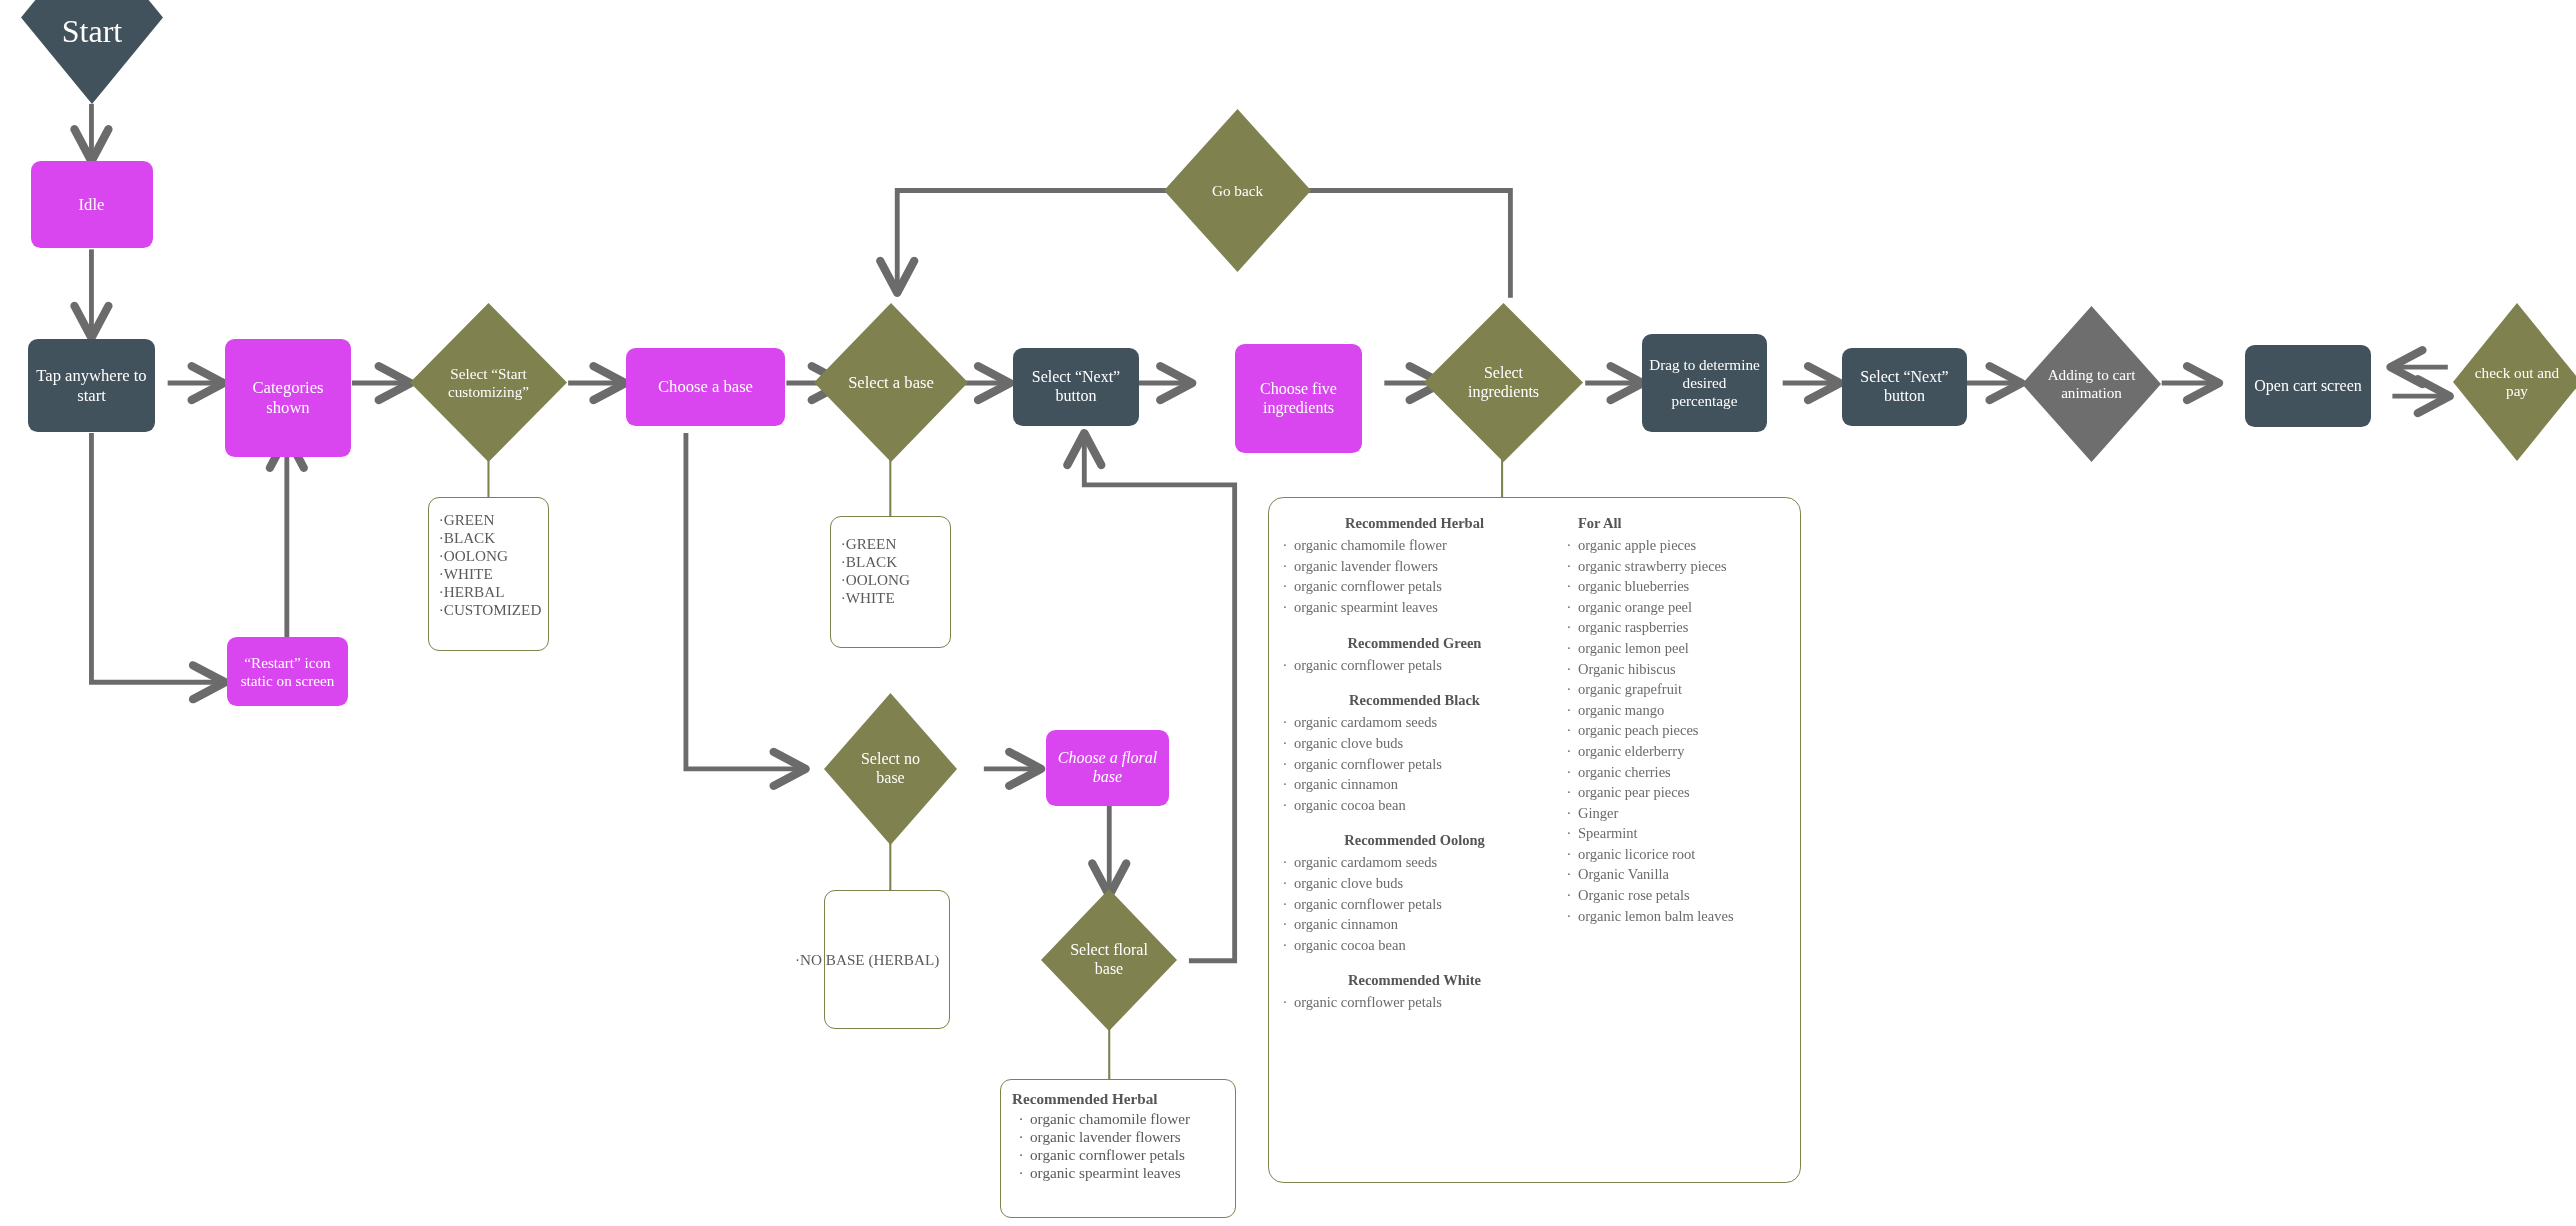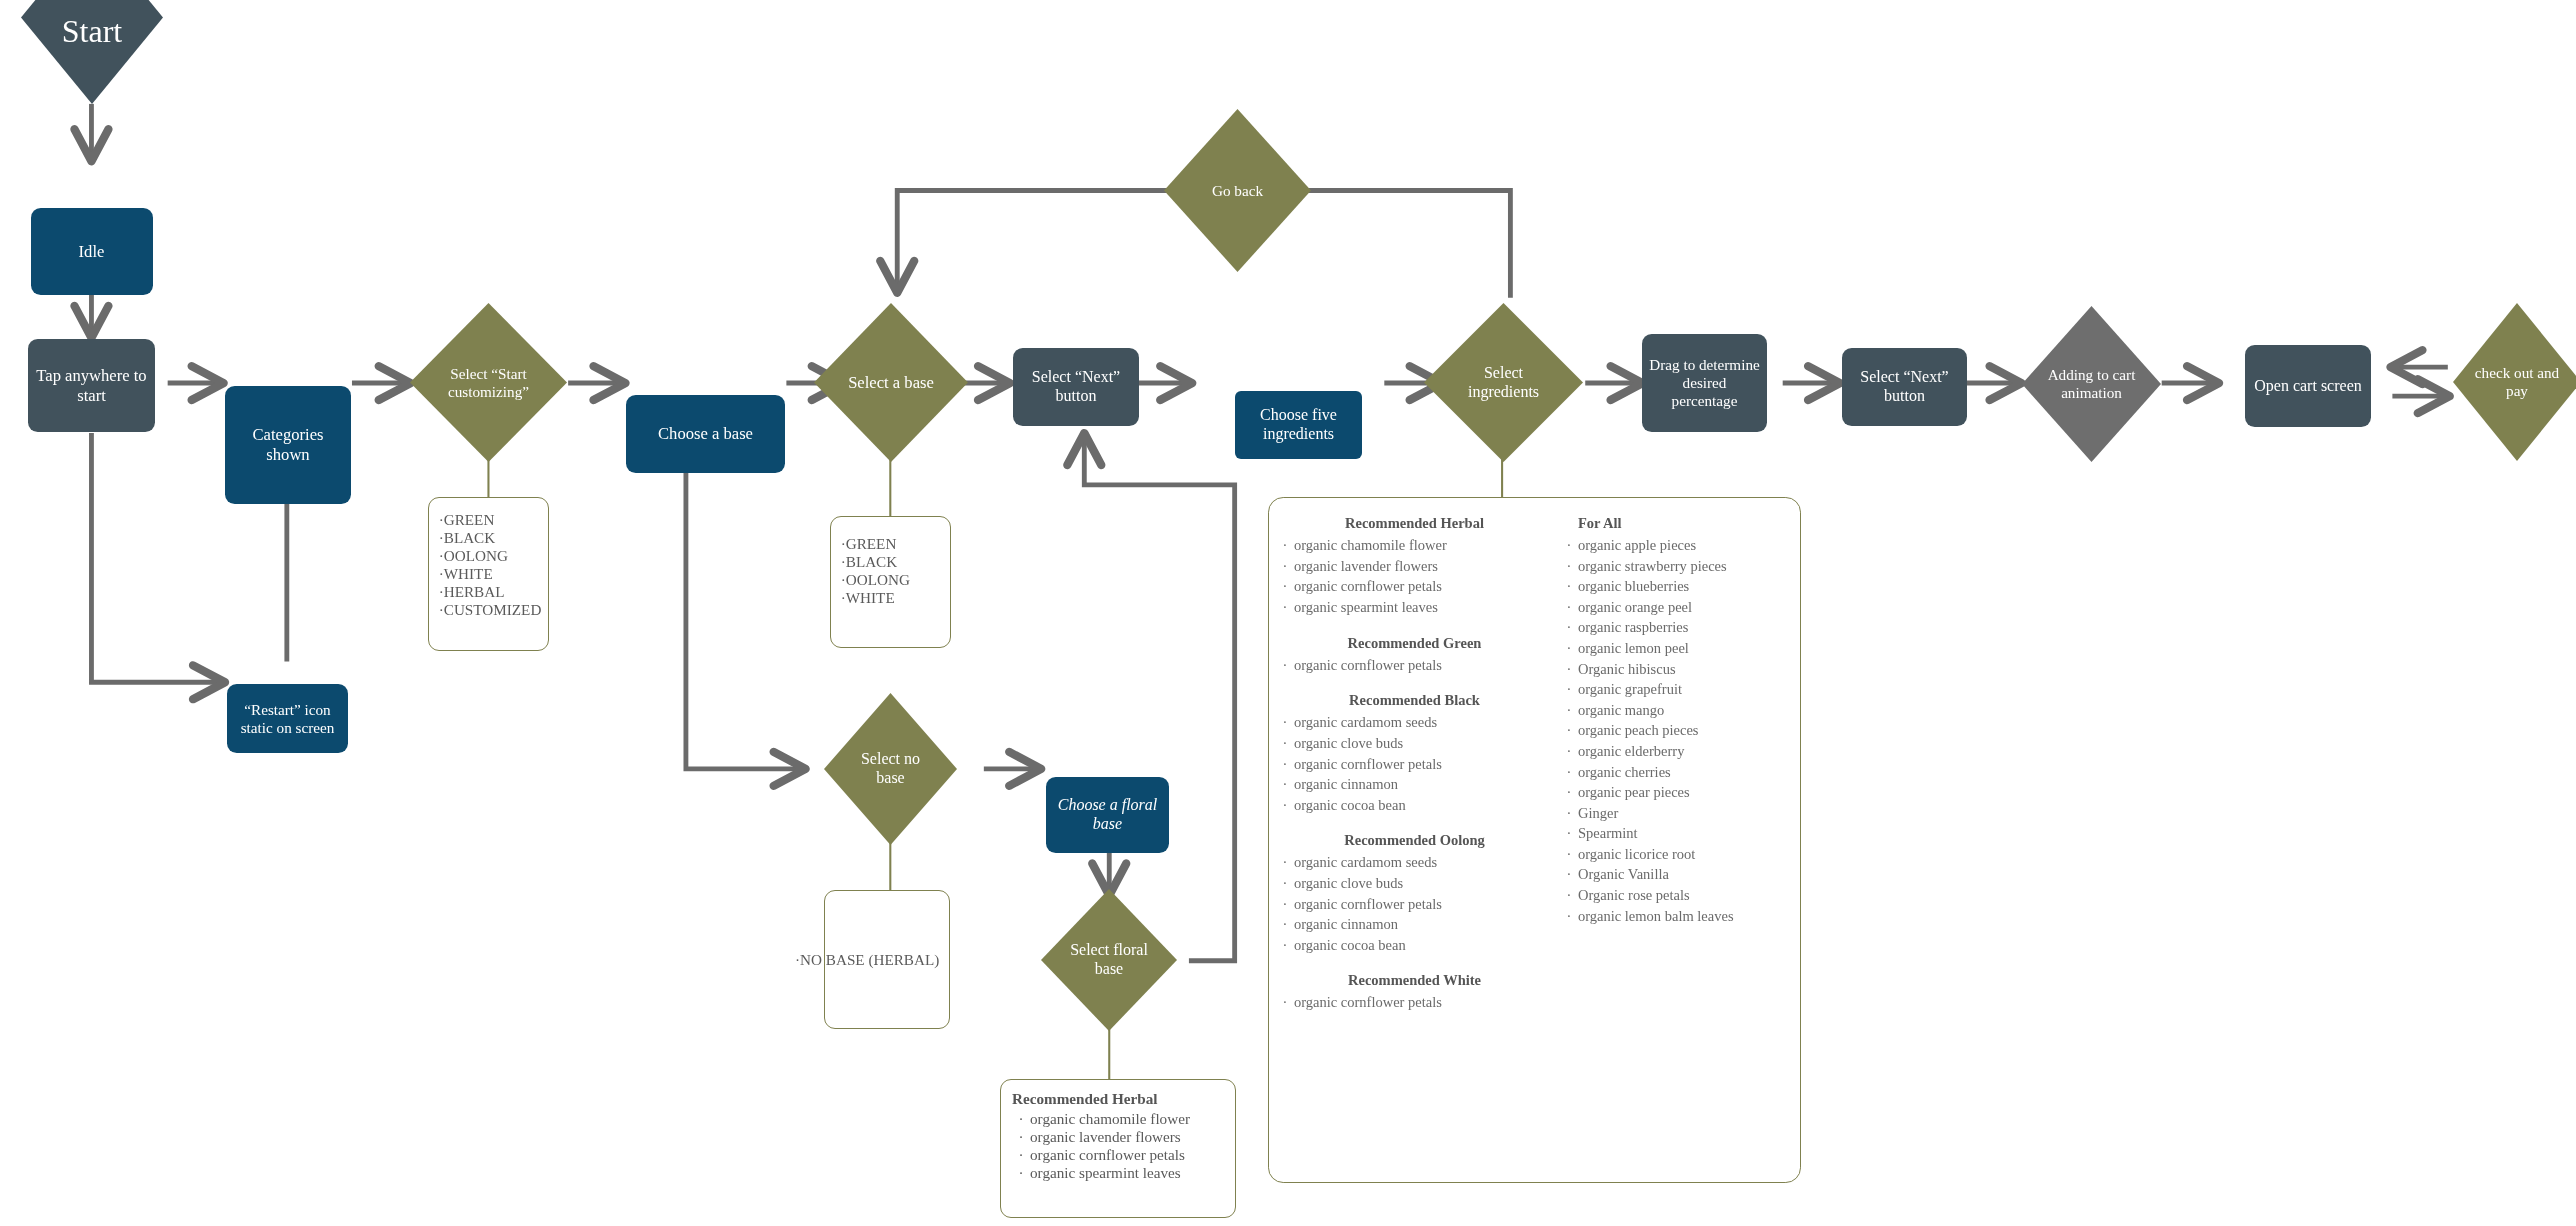--- a/index.html
+++ b/index.html
@@ -3,21 +3,21 @@
 <meta charset="utf-8">
 <style>
   html,body{margin:0;padding:0;background:#ffffff;}
   body{font-family:"Liberation Serif","DejaVu Serif",serif;}
   #canvas{position:relative;width:2576px;height:1226px;background:#ffffff;overflow:hidden;}
   #edges{position:absolute;left:0;top:0;width:2576px;height:1226px;}
 
   .node{position:absolute;box-sizing:border-box;display:flex;align-items:center;
         justify-content:center;text-align:center;color:#ffffff;line-height:1.18;}
   .rect{border-radius:9.7px;}
-  .gold{background:#0c4a6e;margin-top:47px;}
+  .gold{background:#d946ef;}
   .slate{background:#41525C;}
   .olive{background:#7F814F;}
   .gray{background:#6E6E6E;}
 
   .dia{position:absolute;display:flex;align-items:center;justify-content:center;
        text-align:center;color:#ffffff;line-height:1.18;
        clip-path:polygon(50% 0%,100% 50%,50% 100%,0% 50%);}
 
   .note{position:absolute;box-sizing:border-box;background:#ffffff;
         border:1.4px solid #7F814F;border-radius:11px;color:#5a5a5a;}
@@ -139,21 +139,21 @@
   </div>
 
   <div class="dia olive" style="left:1164px;top:109px;width:147px;height:163px;font-size:15.2px;">
     <span>Go back</span>
   </div>
 
   <div class="node rect slate" style="left:1013px;top:348px;width:126px;height:78px;font-size:16px;padding:0 7px;">
     <span>Select “Next” button</span>
   </div>
 
-  <div class="node rect gold" style="left:1235px;top:344px;width:127px;height:68px;font-size:16px;padding:12px 7px;border-radius:6px;">
+  <div class="node rect gold" style="left:1235px;top:344px;width:127px;height:109px;font-size:16px;padding:12px 7px;">
     <span>Choose five ingredients</span>
   </div>
 
   <div class="dia olive" style="left:1424px;top:303px;width:159px;height:159px;font-size:16px;">
     <span style="max-width:104px;">Select ingredients</span>
   </div>
 
   <div class="node rect slate" style="left:1642px;top:334px;width:125px;height:98px;font-size:15.2px;padding:0 7px;">
     <span>Drag to determine desired percentage</span>
   </div>

